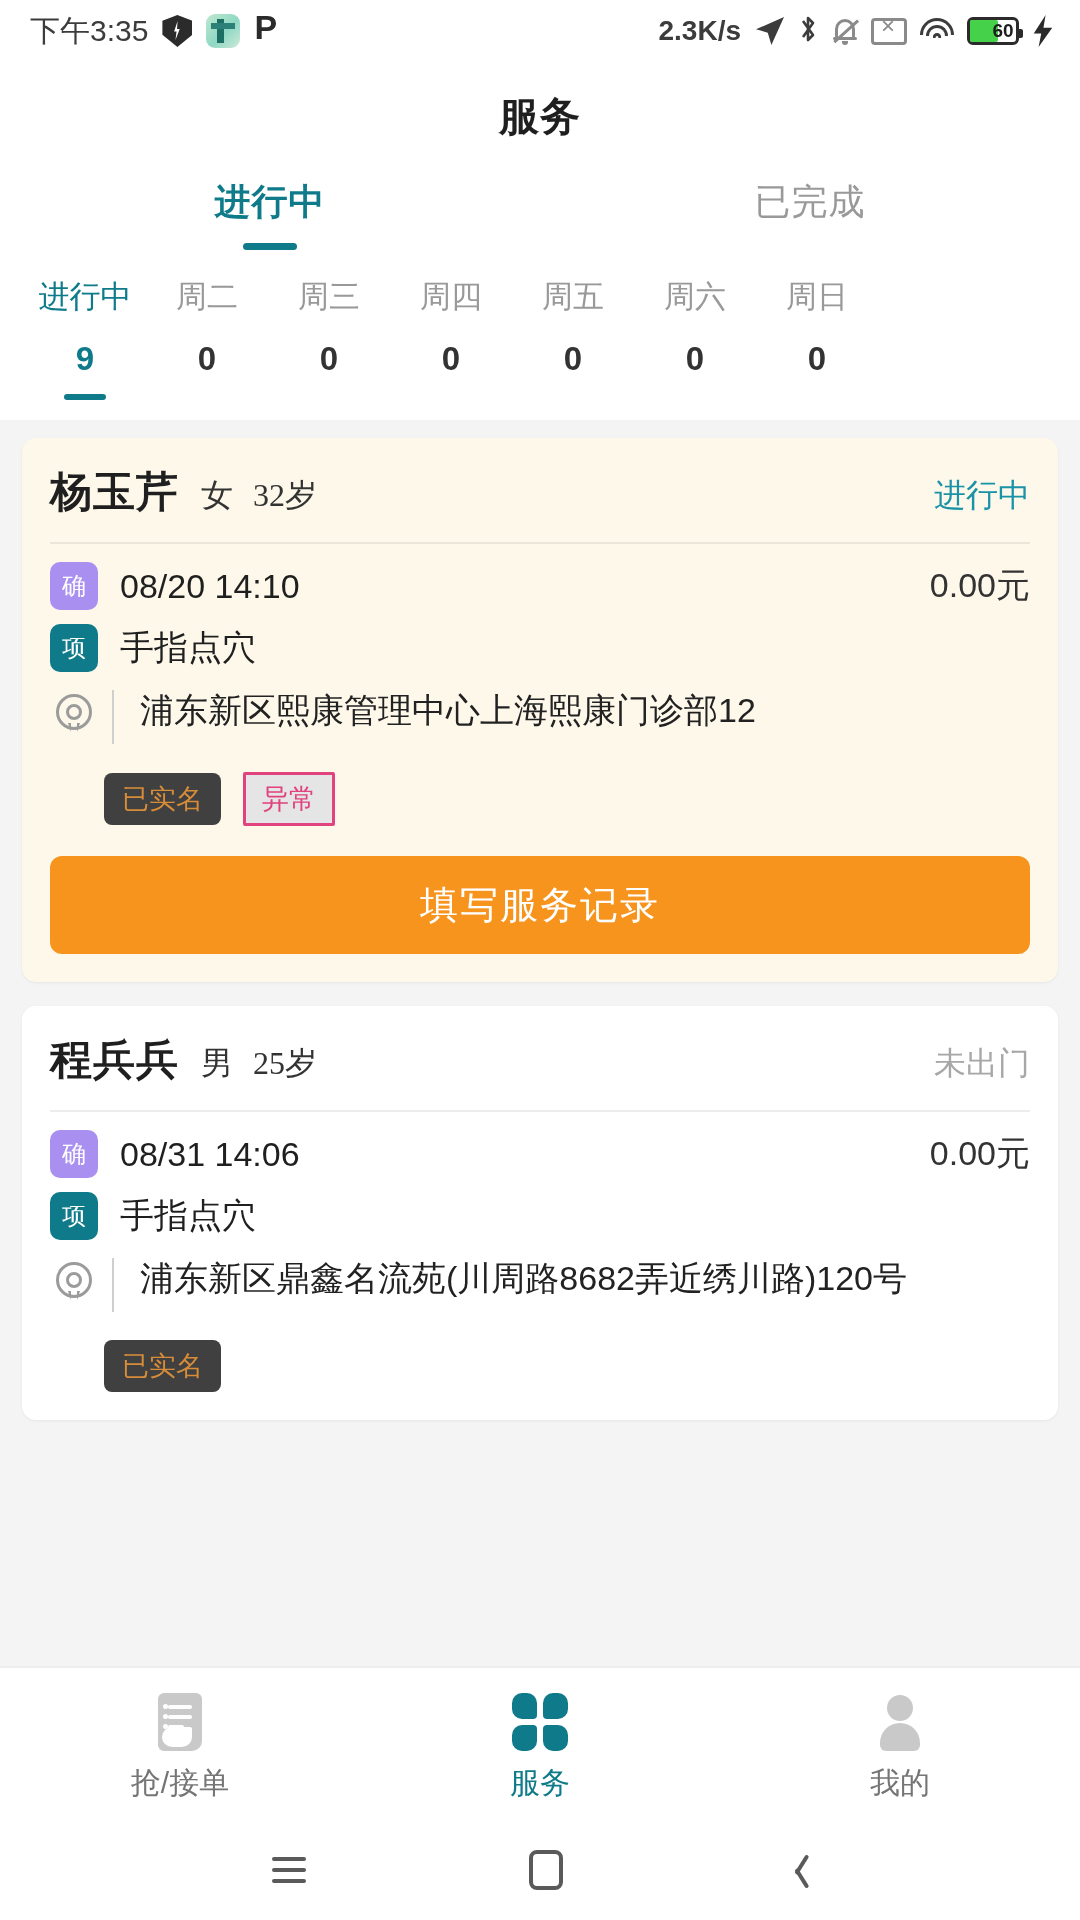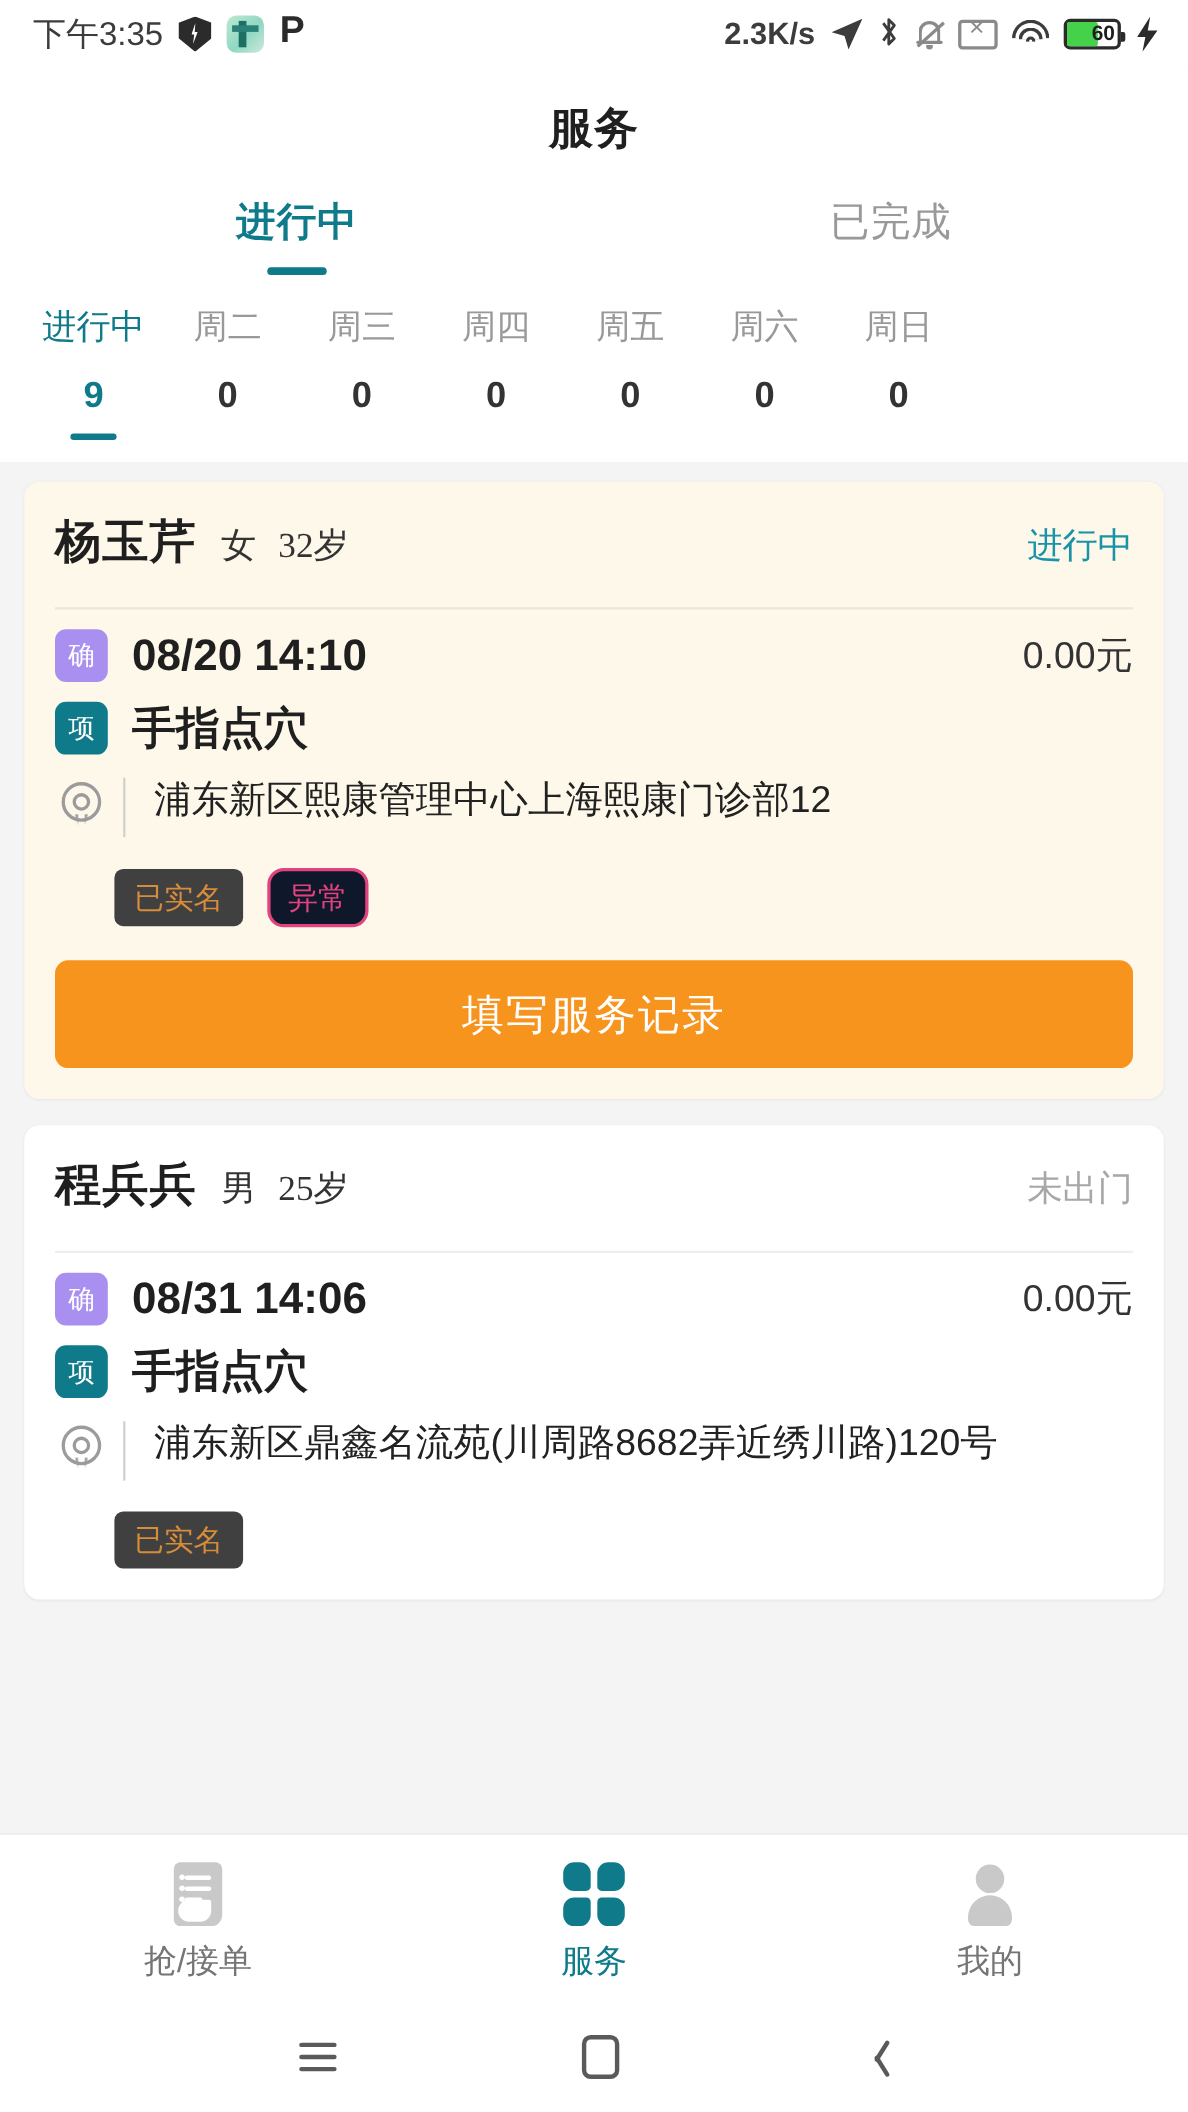--- a/index.html
+++ b/index.html
@@ -84,51 +84,51 @@
   .daytab.active .d-lbl { color:#0f7b8a; }
   .daytab.active .d-cnt { color:#0f7b8a; }
   .daytab.active .d-bar { background:#0f7b8a; }
 
   
   .list { flex:1 1 auto; background:#f4f4f4; padding: 18px 22px 0 22px; overflow:hidden; }
   .card { border-radius:14px; padding: 26px 28px 28px 28px; margin-bottom: 24px; box-shadow: 0 1px 3px rgba(0,0,0,0.06); }
   .card.highlight { background:#fdf8ea; }
   .card.plain { background:#ffffff; }
 
-  .card-head { display:flex; align-items:baseline; padding-bottom: 32px; }
+  .card-head { display:flex; align-items:baseline; padding-bottom: 22px; }
   .c-name { font-size:42px; color:#1f1f1f; font-weight:700; letter-spacing:1px;}
   .c-sex { font-size:32px; color:#333; margin-left:22px;}
   .c-age { font-size:32px; color:#333; margin-left:20px;font-family:Liberation Serif, serif;}
   .c-status { margin-left:auto; font-size:32px; }
   .c-status.ongoing { color:#1a93a8; }
   .c-status.idle { color:#a7a7a7; }
 
   .divider { height:2px; background:rgba(0,0,0,0.07); margin-bottom:18px;}
 
   .row { display:flex; align-items:center; margin-bottom: 14px;}
   .badge { width:48px; height:48px; border-radius:10px; display:flex; align-items:center; justify-content:center;
            font-size:24px; color:#fff; flex:0 0 48px;}
   .badge.purple { background:#a98ff0; }
   .badge.teal { background:#0f7b8a; }
-  .row .txt { font-size:40px; color:#1f1f1f; font-weight:700; margin-left:22px; }
+  .row .txt { font-size:34px; color:#1f1f1f; font-weight:400; margin-left:22px; }
   .row .price { margin-left:auto; font-size:34px; color:#333; }
 
   .addr-row { display:flex; align-items:flex-start; margin-top: 16px; }
   .pin { width:48px; height:52px; flex:0 0 48px; position:relative; margin-top:4px;}
   .pin .outer{position:absolute;left:6px;top:2px;width:36px;height:36px;border:3px solid #9b9b9b;border-radius:50% 50% 50% 50%;}
   .pin .inner{position:absolute;left:16px;top:12px;width:16px;height:16px;border:3px solid #9b9b9b;border-radius:50%;}
   .pin .tail{position:absolute;left:18px;top:31px;width:12px;height:18px;background:transparent;border-left:3px solid #9b9b9b;border-right:3px solid #9b9b9b;transform:perspective(10px) rotateX(0deg);
     -webkit-clip-path: polygon(0 0, 100% 0, 50% 100%); clip-path: polygon(0 0, 100% 0, 50% 100%);}
   .vline { width:2px; background:#cfcfcf; align-self:stretch; margin: 2px 26px 2px 14px; min-height:54px;}
   .addr-txt { font-size:34px; color:#222; line-height:1.35; flex:1; }
 
   .tags { display:flex; align-items:center; gap:22px; margin-top:26px; padding-left:54px;}
   .tag { font-size:27px; padding: 8px 18px; border-radius:8px; white-space:nowrap;}
   .tag.verified { background:#404040; color:#d78c39; }
-  .tag.abnormal { background:#0f172a; color:#e0437e; border:3px solid #e0437e; border-radius:15px; padding:6px 16px;}
+  .tag.abnormal { background:#e5e5e5; color:#e0437e; border:3px solid #e0437e; border-radius:2px; padding:6px 16px;}
 
   .action-btn { margin-top:30px; height:98px; border-radius:12px; background:#f7941e; color:#fff;
                 display:flex; align-items:center; justify-content:center; font-size:38px; letter-spacing:2px; border:none; width:100%;}
 
   
   .bottomnav { background:#fff; height:154px; flex:0 0 154px; display:flex; border-top:2px solid #ededed; }
   .bn-item { flex:1; display:flex; flex-direction:column; align-items:center; justify-content:center; gap:12px; padding-top:8px;}
   .bn-lbl { font-size:30px; color:#757575; }
   .bn-item.active .bn-lbl { color:#0f7b8a; }
 

